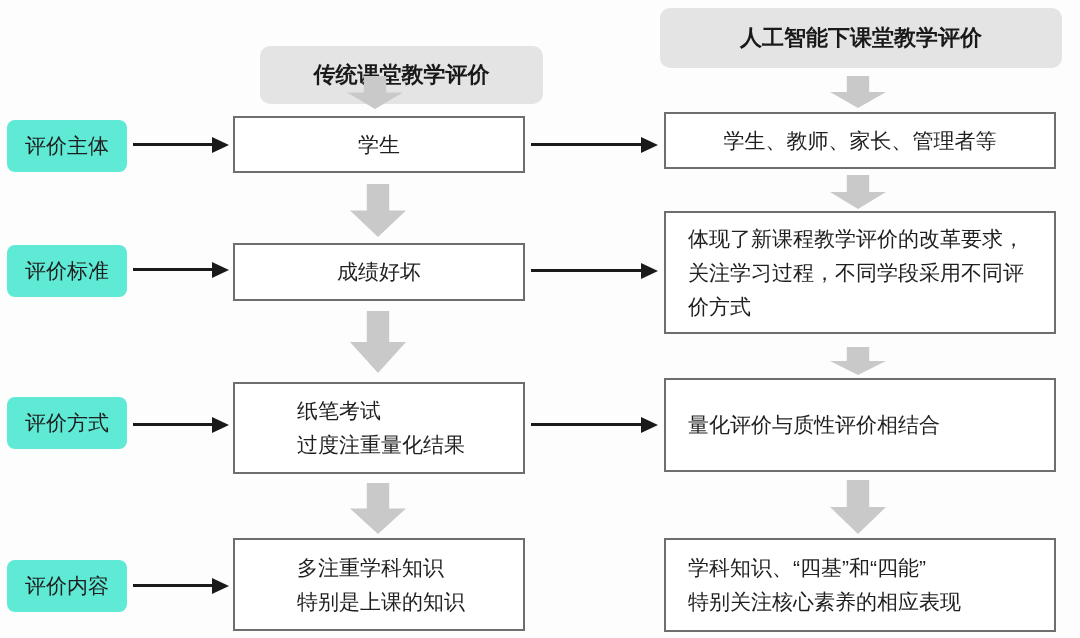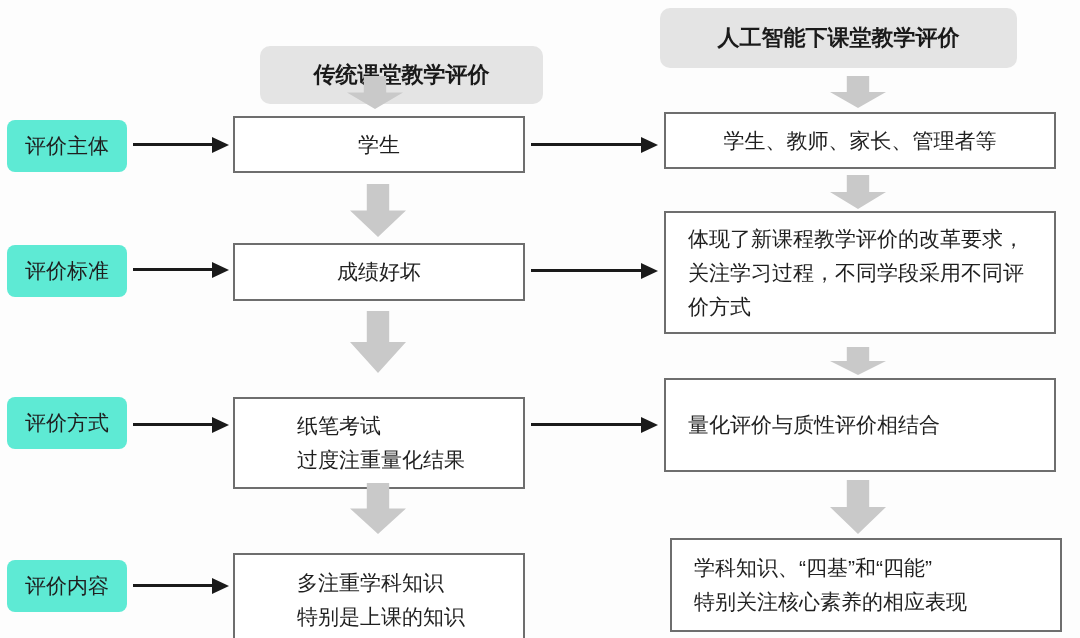--- a/index.html
+++ b/index.html
@@ -18,21 +18,21 @@
     background: #e4e4e4;
     border-radius: 10px;
     display: flex;
     align-items: center;
     justify-content: center;
     font-size: 22px;
     font-weight: bold;
     color: #1a1a1a;
   }
   #hdr-trad { left: 260px; top: 10px; width: 283px; height: 58px; margin-top: 36px; }
-  #hdr-ai   { left: 660px; top:  8px; width: 357px; height: 60px; justify-content: center; }
+  #hdr-ai   { left: 660px; top:  8px; width: 402px; height: 60px; justify-content: center; }
 
   
   .row-label {
     position: absolute;
     left: 7px;
     width: 120px;
     height: 52px;
     background: #5eead4;
     border-radius: 8px;
     display: flex;
@@ -53,32 +53,32 @@
     border: 2px solid #6e6e6e;
     box-sizing: border-box;
     font-size: 21px;
     line-height: 34px;
     color: #1f1f1f;
     display: flex;
     flex-direction: column;
     justify-content: center;
   }
   .box.center { align-items: center; text-align: left; }
-  .box.pad-mid  { padding-left: 62px; padding-right: 10px; margin-top: 15px; }
+  .box.pad-mid  { padding-left: 62px; padding-right: 10px; }
   .box.pad-right{ padding-left: 22px; padding-right: 16px; }
 
   #mb-0 { left: 233px; top: 116px; width: 292px; height: 57px; }
   #mb-1 { left: 233px; top: 243px; width: 292px; height: 58px; }
   #mb-2 { left: 233px; top: 382px; width: 292px; height: 92px; }
   #mb-3 { left: 233px; top: 538px; width: 292px; height: 93px; }
 
   #rb-0 { left: 664px; top: 112px; width: 392px; height: 57px; }
   #rb-1 { left: 664px; top: 211px; width: 392px; height: 123px; }
   #rb-2 { left: 664px; top: 378px; width: 392px; height: 94px; }
-  #rb-3 { left: 664px; top: 538px; width: 392px; height: 94px; margin-left: 6px; }
+  #rb-3 { left: 664px; top: 538px; width: 392px; height: 94px; }
 
   
   .down-arrow {
     position: absolute;
     width: 56px;
     background: #c9c9c9;
     clip-path: polygon(30% 0, 70% 0, 70% 50%, 100% 50%, 50% 100%, 0 50%, 30% 50%);
   }
   #ga-hdr-trad { left: 347px; top:  76px; height: 33px; }
   #ga-hdr-ai   { left: 830px; top:  76px; height: 32px; }

